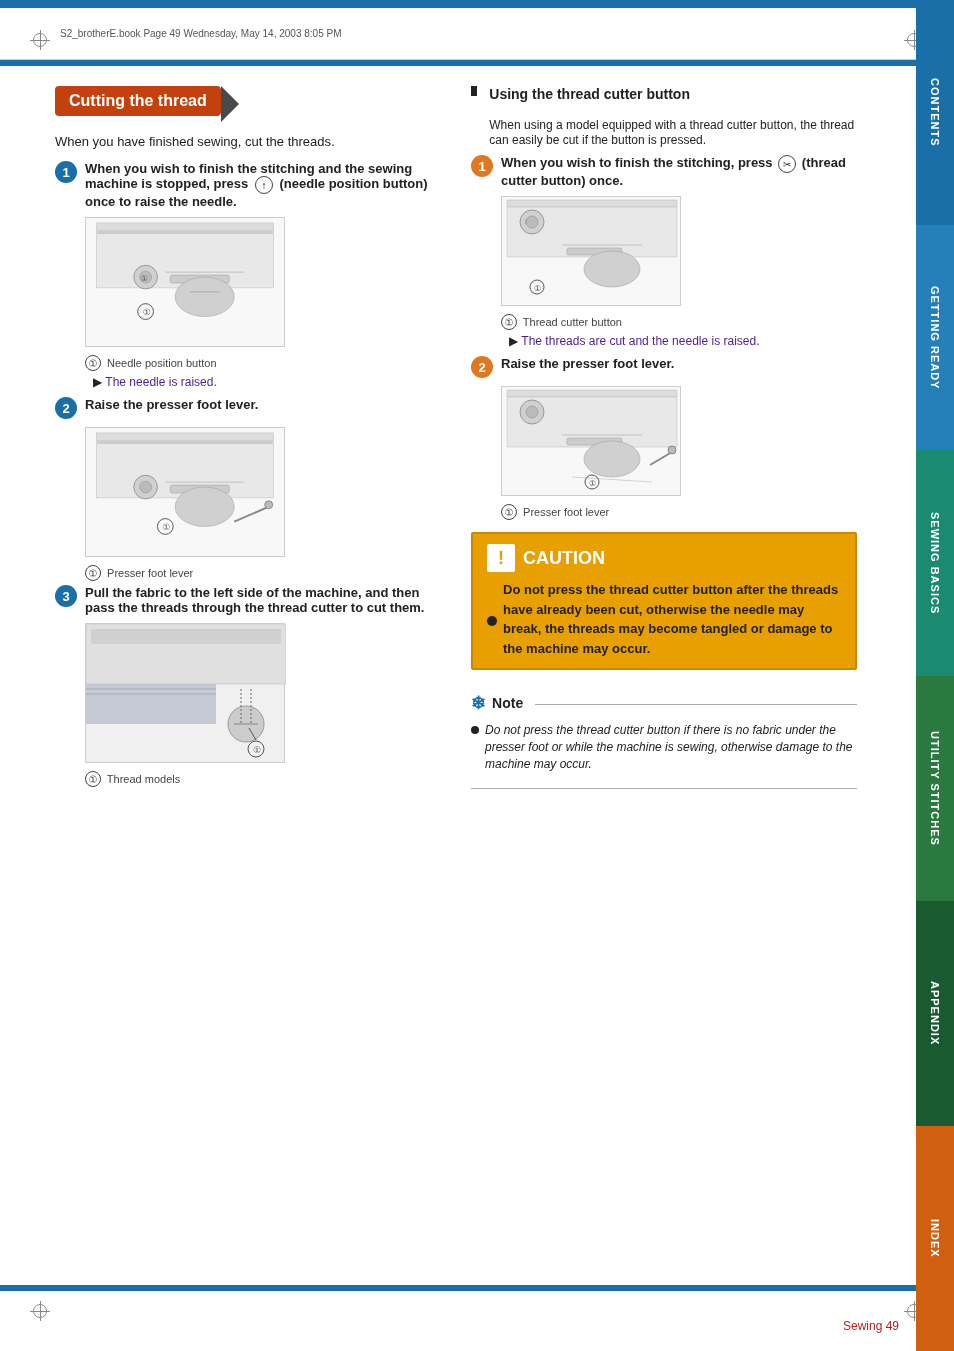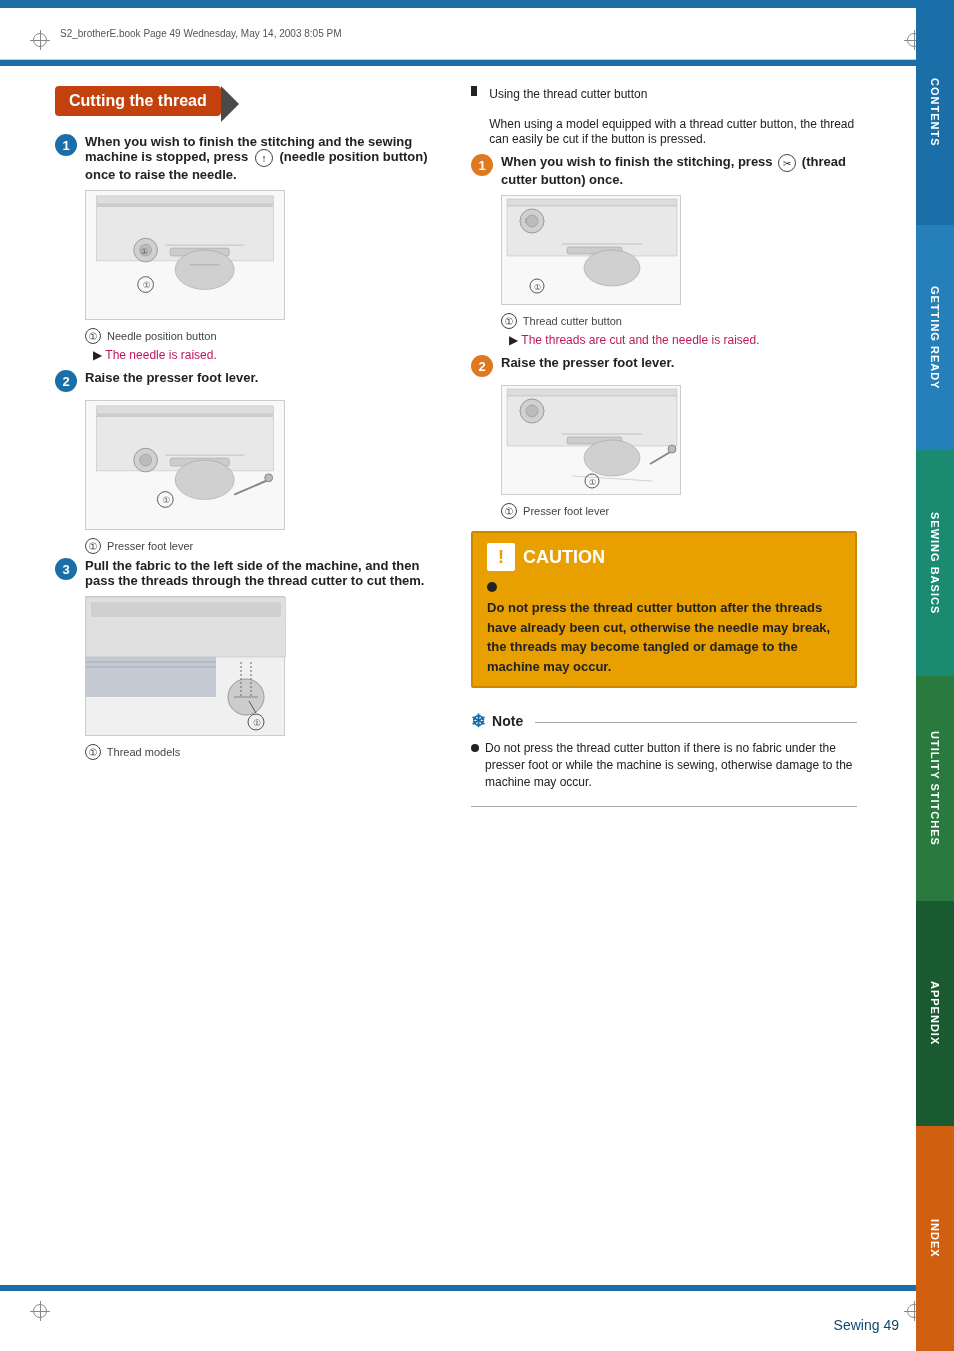--- a/index.html
+++ b/index.html
@@ -177,21 +177,21 @@
       border: 1px solid #444;
       border-radius: 50%;
       font-size: 10px;
       margin-right: 3px;
     }
 
     .arrow-note {
       font-size: 12px;
       margin-left: 8px;
       margin-bottom: 8px;
-      color: #be185d;
+      color: #4c1d95;
     }
     .arrow-note::before {
       content: '▶ ';
       color: #222;
     }
 
     
     .caution-box {
       background: #e8a000;
       border: 2px solid #cc8800;
@@ -221,23 +221,22 @@
       font-weight: bold;
     }
     .caution-text {
       font-size: 13px;
       font-weight: bold;
       color: #222;
       line-height: 1.5;
     }
     .caution-bullet {
       display: flex;
-      align-items: flex-start;
+      align-items: center;
       gap: 6px;
-      flex-direction: column;
     }
     .caution-dot {
       width: 10px;
       height: 10px;
       background: #222;
       border-radius: 50%;
       margin-top: 3px;
       flex-shrink: 0;
     }
 
@@ -259,20 +258,21 @@
       font-size: 18px;
       color: #1a6fa8;
     }
     .note-item {
       display: flex;
       align-items: flex-start;
       gap: 6px;
       margin-bottom: 6px;
       font-size: 12px;
       line-height: 1.4;
+      font-style: italic;
     }
     .note-dot {
       width: 8px;
       height: 8px;
       background: #222;
       border-radius: 50%;
       margin-top: 4px;
       flex-shrink: 0;
     }
 
@@ -305,22 +305,22 @@
     .tab-teal { background: #1a8a70; }
     .tab-green { background: #2a7a40; }
     .tab-dark-green { background: #1a5a30; }
     .tab-orange { background: #d06010; }
 
     
     .page-footer {
       position: absolute;
       bottom: 18px;
       right: 55px;
-      font-size: 14px;
-      color: #0c4a6e;
+      font-size: 12px;
+      color: #b91c1c;
     }
     .square-bullet {
       display: inline-block;
       width: 10px;
       height: 10px;
       background: #222;
       margin-right: 6px;
       vertical-align: middle;
     }
 
@@ -360,20 +360,21 @@
 <div class="main-content" style="margin-right: 42px;">
 
   <div class="left-col">
 
     <div style="margin-bottom: 10px;">
       <div class="section-title-box">
         <span>Cutting the thread</span>
       </div>
     </div>
 
+    <div class="intro-text">When you have finished sewing, cut the threads.</div>
 
     <div class="step-row">
       <div class="step-circle step-circle-blue">
         <span>1</span>
       </div>
       <div class="step-text">
         <b>When you wish to finish the stitching and the sewing machine is stopped, press</b>
         <span style="display:inline-flex;align-items:center;justify-content:center;width:18px;height:18px;border:1px solid #444;border-radius:50%;font-size:11px;vertical-align:middle;margin:0 3px;">↑</span>
         <b>(needle position button) once to raise the needle.</b>
       </div>
@@ -483,21 +484,21 @@
     </div>
 
   </div>
 
   <div class="right-col">
 
     <div style="margin-bottom: 8px;">
       <div style="display:flex; align-items:flex-start; gap:6px;">
         <span class="square-bullet"></span>
         <div>
-          <span style="font-weight:normal; font-size:12px;">Using the thread cutter button</span><br>
+          <span style="font-weight:bold; font-size:14px;">Using the thread cutter button</span><br>
           <br>
           <span style="font-size:12px;">When using a model equipped with a thread cutter button, the thread can easily be cut if the button is pressed.</span>
         </div>
       </div>
     </div>
 
     <div class="step-row">
       <div class="step-circle step-circle-orange">
         <span>1</span>
       </div>

